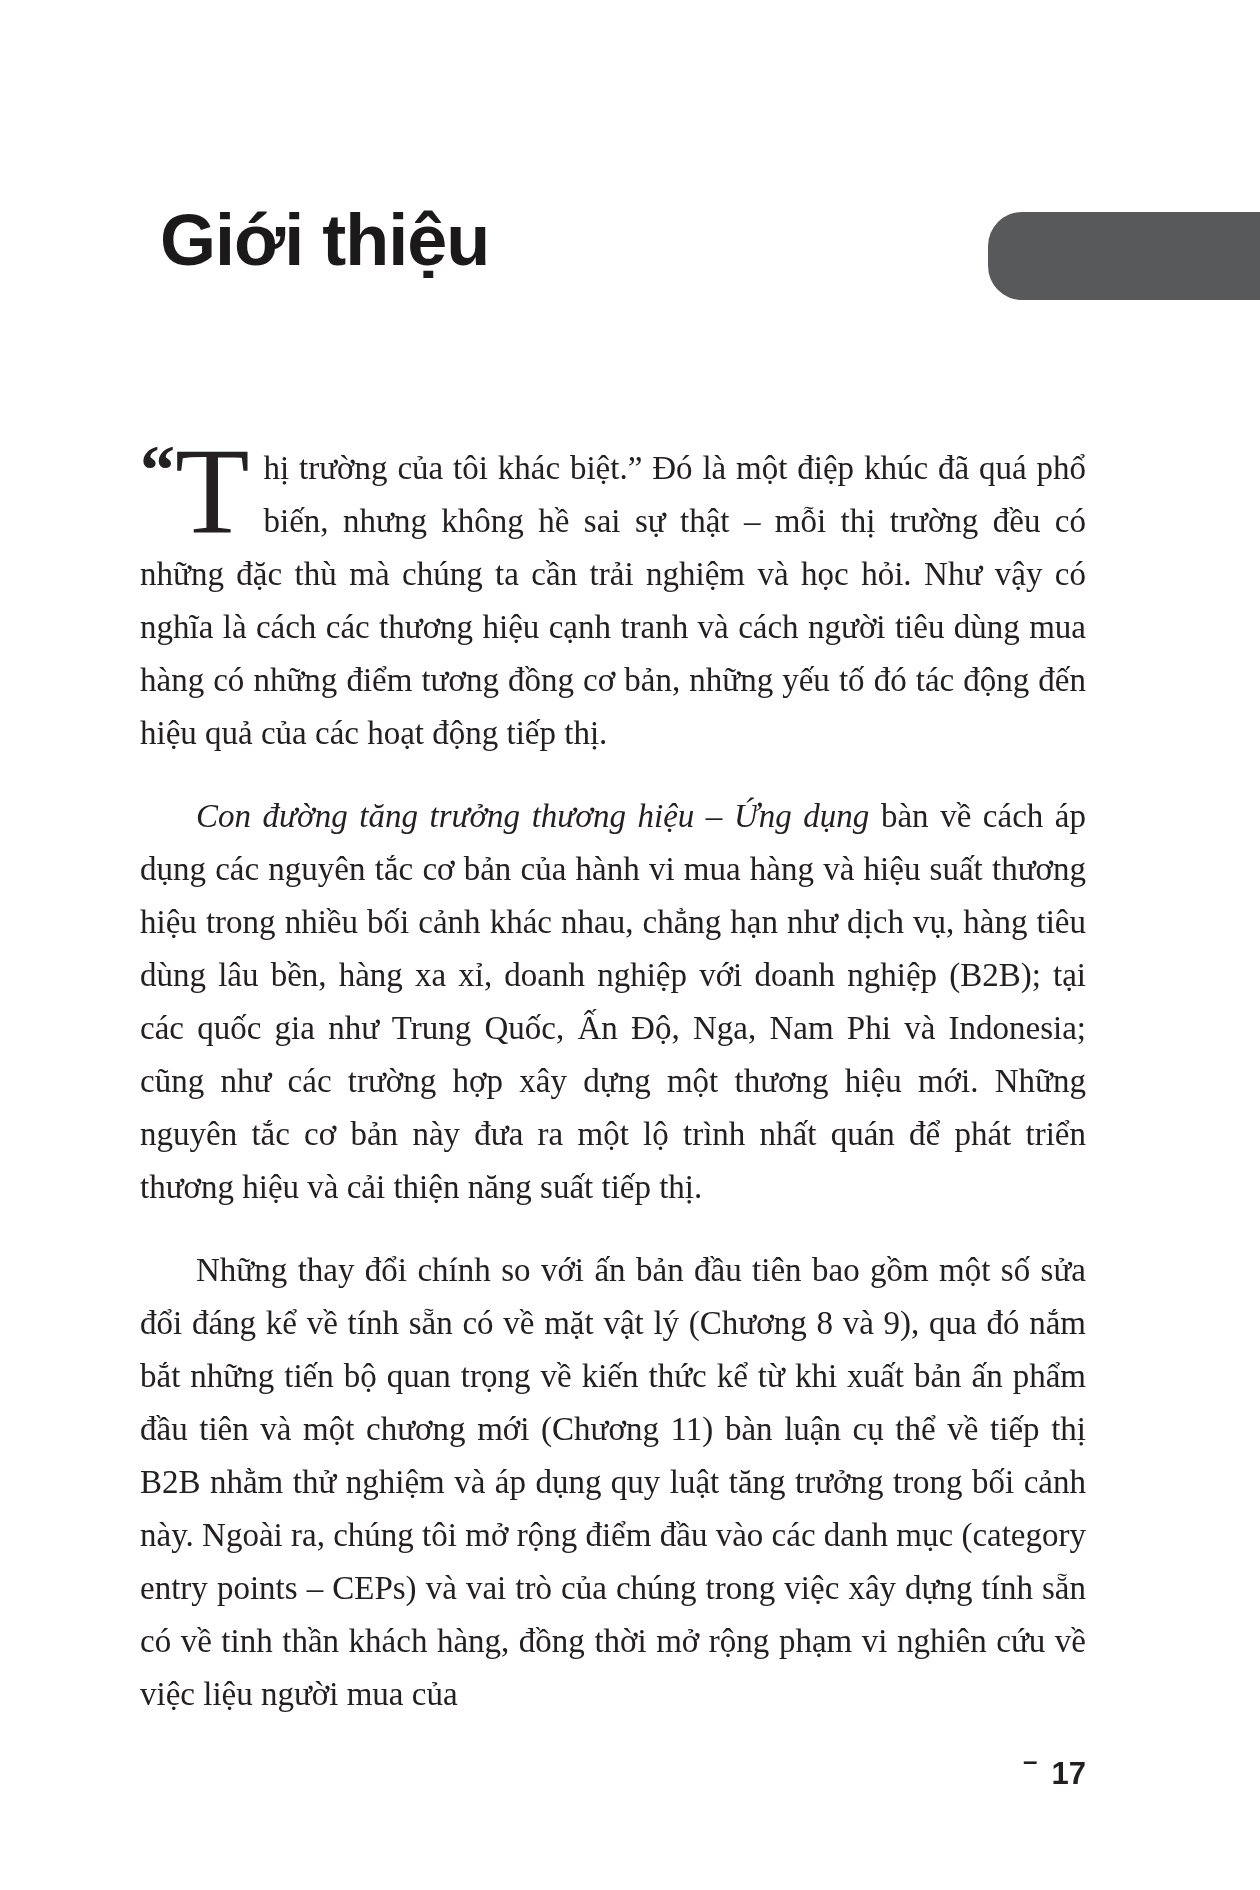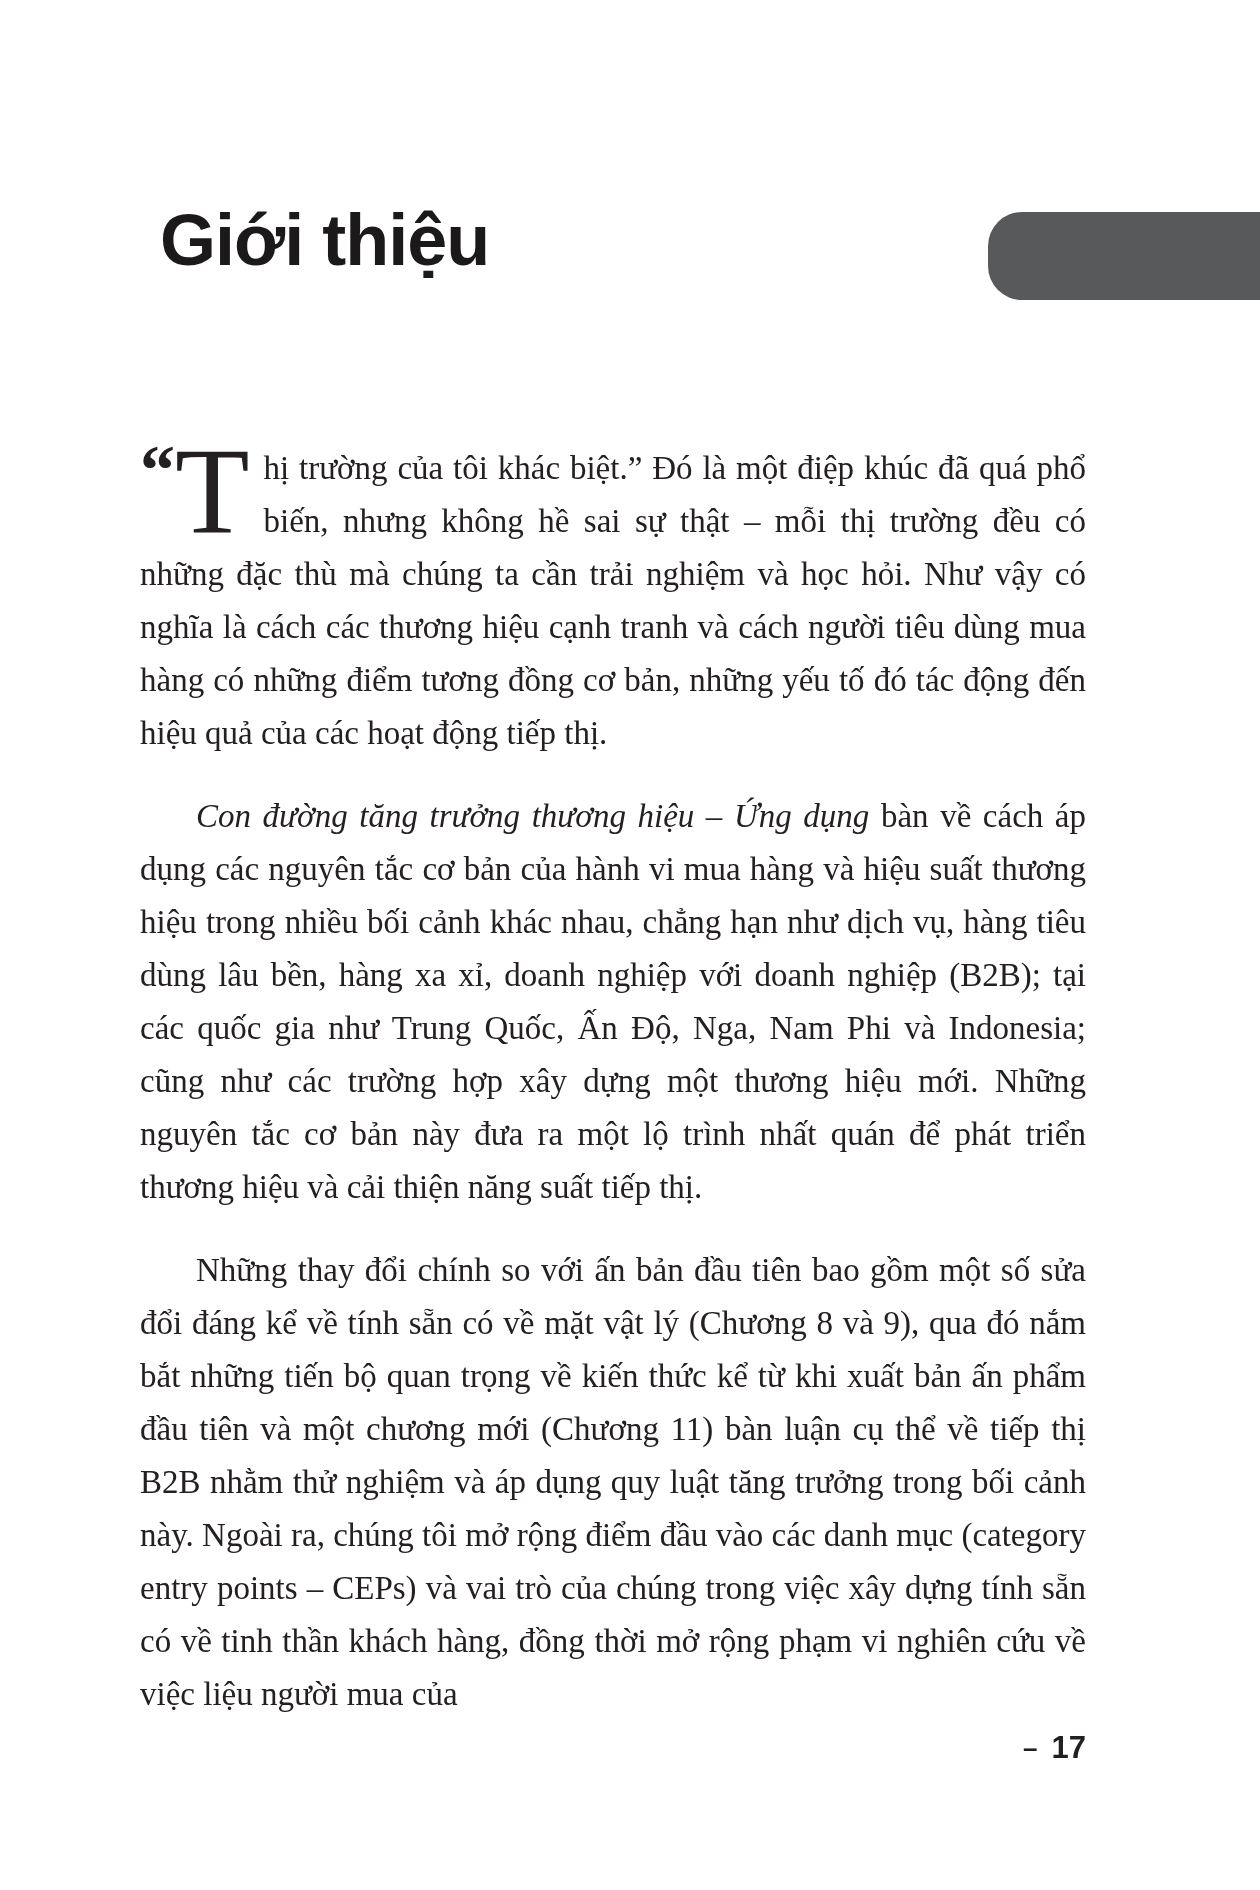--- a/index.html
+++ b/index.html
@@ -80,20 +80,21 @@
   }
   .page-footer .dash {
     font-weight: bold;
     font-size: 26px;
     line-height: 1;
   }
   .page-footer .num {
     font-weight: bold;
     font-size: 31px;
     line-height: 1;
+    margin-top: 26px;
   }
 </style>
 </head>
 <body>
 
 <div class="page">
 
   <h1 class="title">Giới thiệu</h1>
 
   <div class="corner-tab" style="background: rgb(88, 89, 91);"></div>

